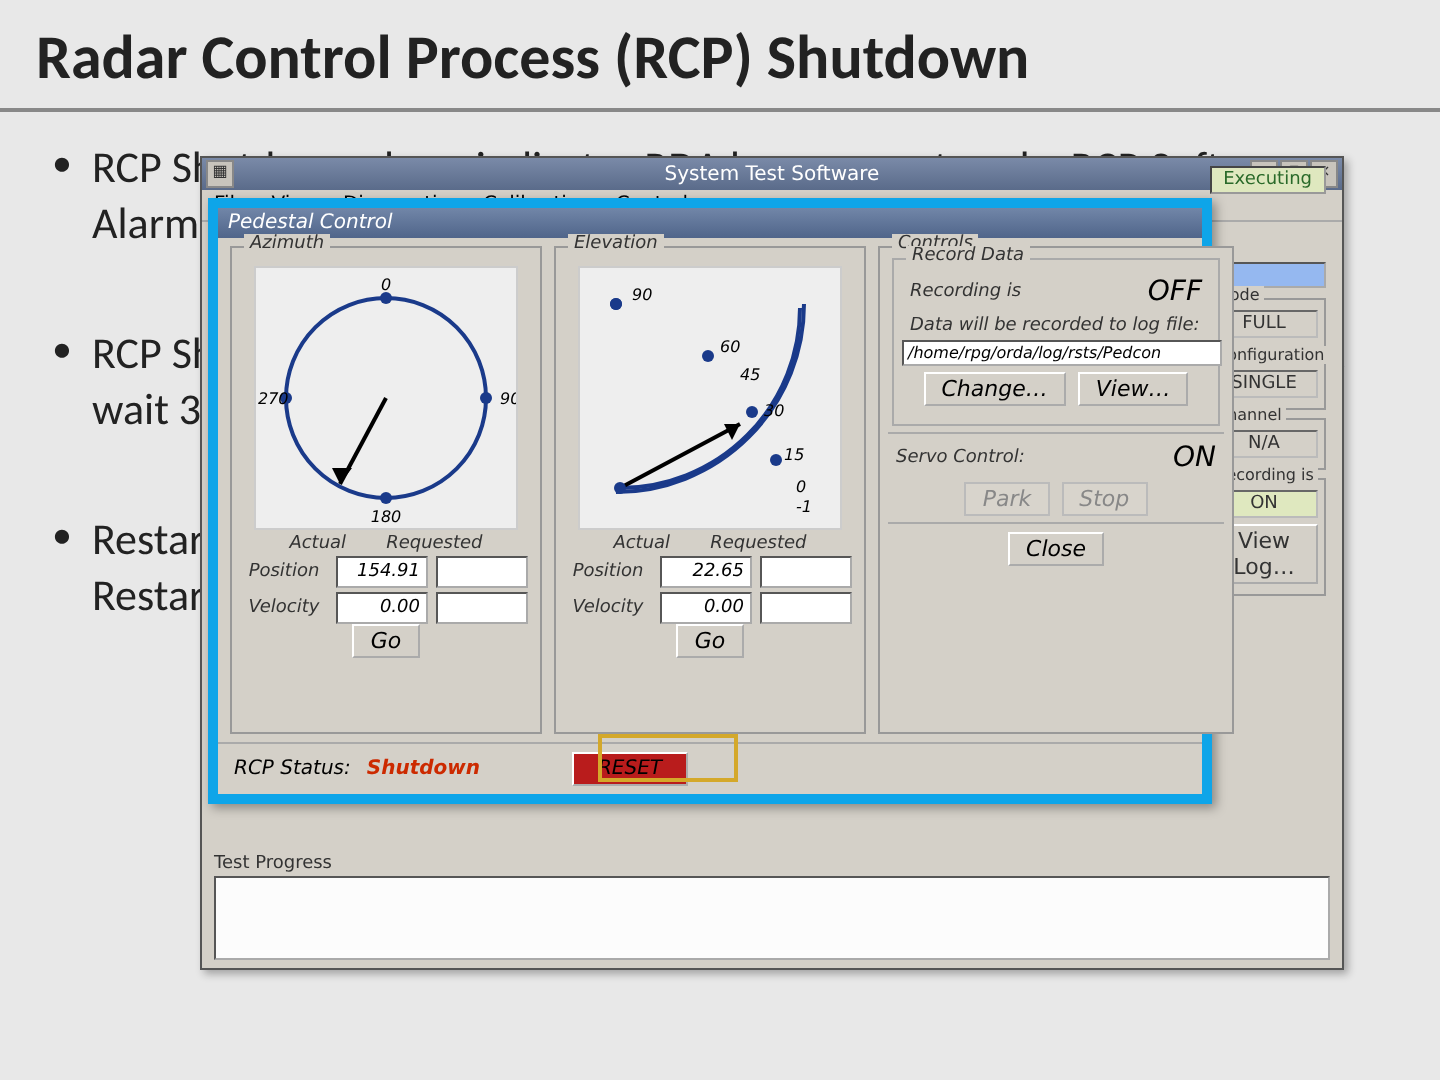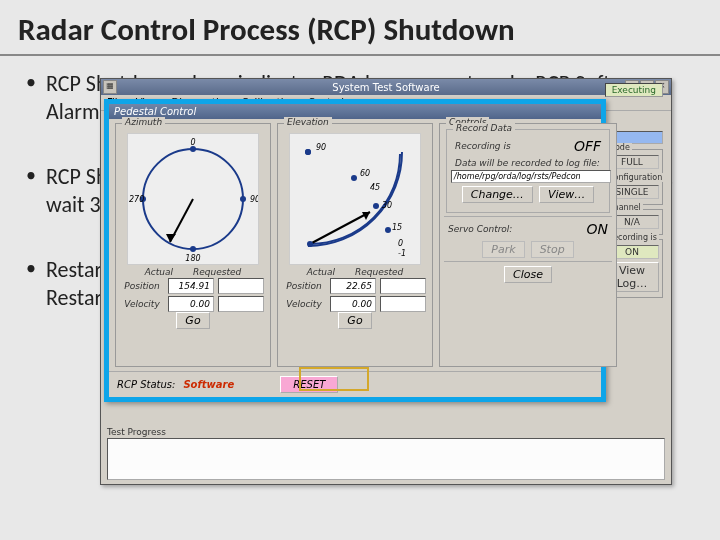--- a/index.html
+++ b/index.html
@@ -228,21 +228,21 @@
   .status-bar {
     border-top:1px solid #aaa;
     padding:4px 8px;
     display:flex;
     align-items:center;
     gap:8px;
     font-size:10px;
   }
   .status-val { color:#cc2a00; font-weight:bold; }
   .reset-btn {
-    background:#f9a8d4;
+    background:#b91c1c;
     border:1px outset #fff;
     padding:2px 12px;
     font-size:10px;
   }
   .reset-highlight {
     position:absolute;
     border:2px solid #d4a82a;
     pointer-events:none;
   }
 
@@ -454,19 +454,19 @@
       </div>
       <div class="hr"></div>
       <div class="close-row">
         <div class="btn">Close</div>
       </div>
     </div>
   </div>
 
   <div class="status-bar">
     <span>RCP Status:</span>
-    <span class="status-val">Software</span>
+    <span class="status-val">Shutdown</span>
     <span style="flex:0 0 30px;"></span>
     <div class="reset-btn">RESET</div>
   </div>
 </div>
 
 <div class="reset-highlight" style="left:299px; top:367px; width:66px; height:20px;"></div>
 
 </body></html>

